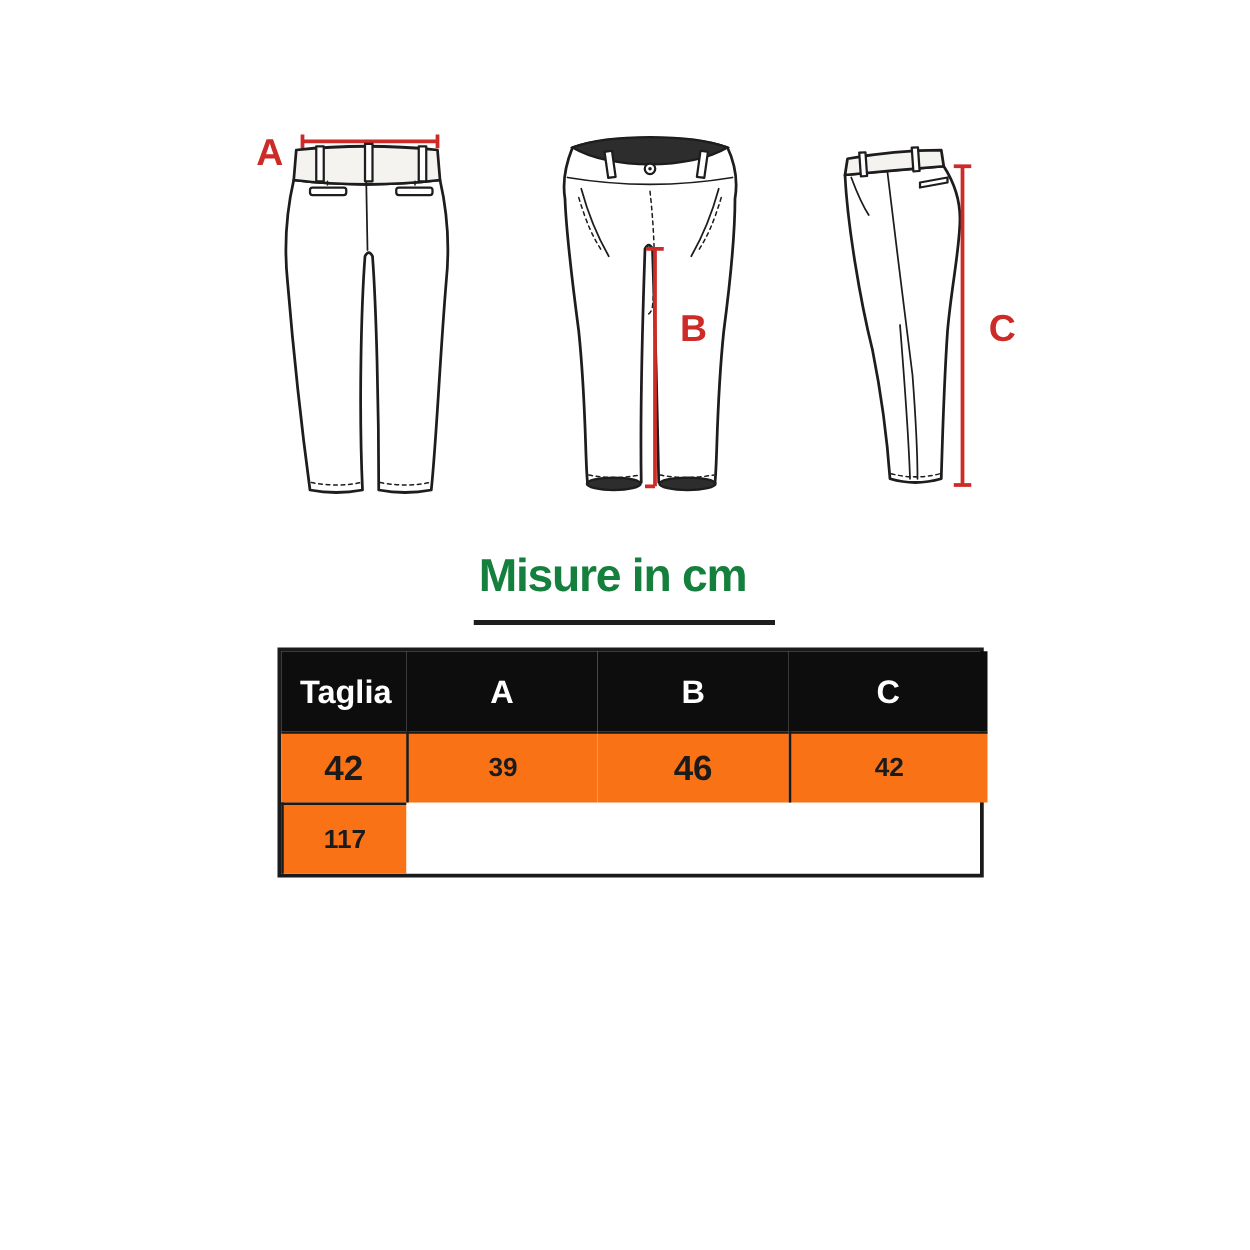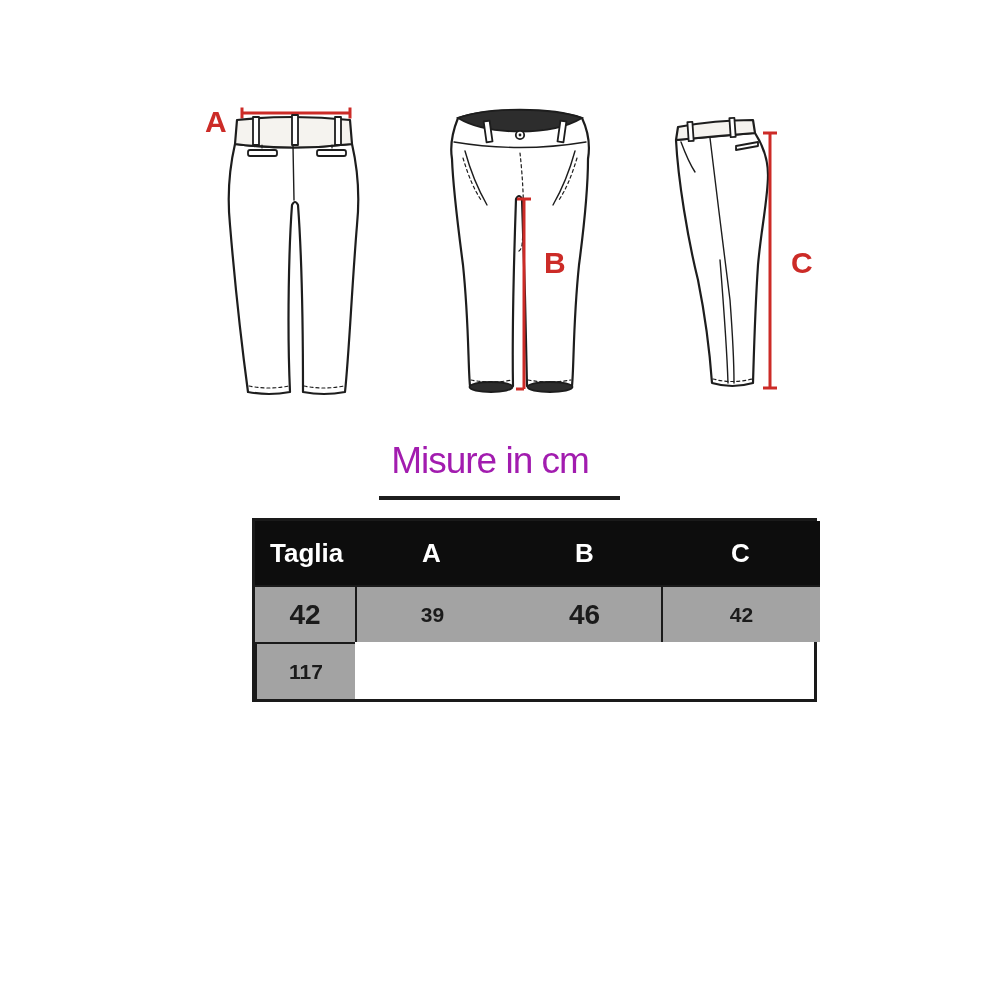--- a/index.html
+++ b/index.html
@@ -31,45 +31,45 @@
     fill: var(--red);
     font-family: "Liberation Sans", sans-serif;
     font-weight: bold;
     font-size: 30px;
   }
 
   
   .title {
     left: 215px; top: 440px; width: 550px;
     text-align: center;
-    font-size: 37px; font-weight: normal; color: #a21caf;
+    font-size: 37px; font-weight: bold; color: #15803d;
     letter-spacing: -1px;
   }
   .title-underline {
     left: 379px; top: 496px; width: 241px; height: 4px;
     background: var(--ink);
   }
 
   
   .size-table {
-    left: 252px; top: 518px; width: 565px;
+    left: 222px; top: 518px; width: 565px;
     display: grid;
     grid-template-columns: 100px 153px 153px 159px;
     border: 3px solid var(--table-border);
     background: #fff;
   }
   .ht {
     background: var(--table-header-bg); color: #ffffff;
     height: 64px;
     display: flex; align-items: center; justify-content: center;
     font-weight: bold; font-size: 26px;
   }
   .ht-first { justify-content: flex-start; padding-left: 15px; }
   .td {
-    background: #a3a3a3; height: 57px;
+    background: #f97316; height: 57px;
     display: flex; align-items: center; justify-content: center;
     font-weight: bold; font-size: 21px; color: #1b1b1b;
     border-top: 2px solid var(--table-border);
   }
   .bl { border-left: 2px solid var(--table-border); text-align: right; }
   .td-size { font-size: 28px; }
 </style>
 </head>
 <body>
 

